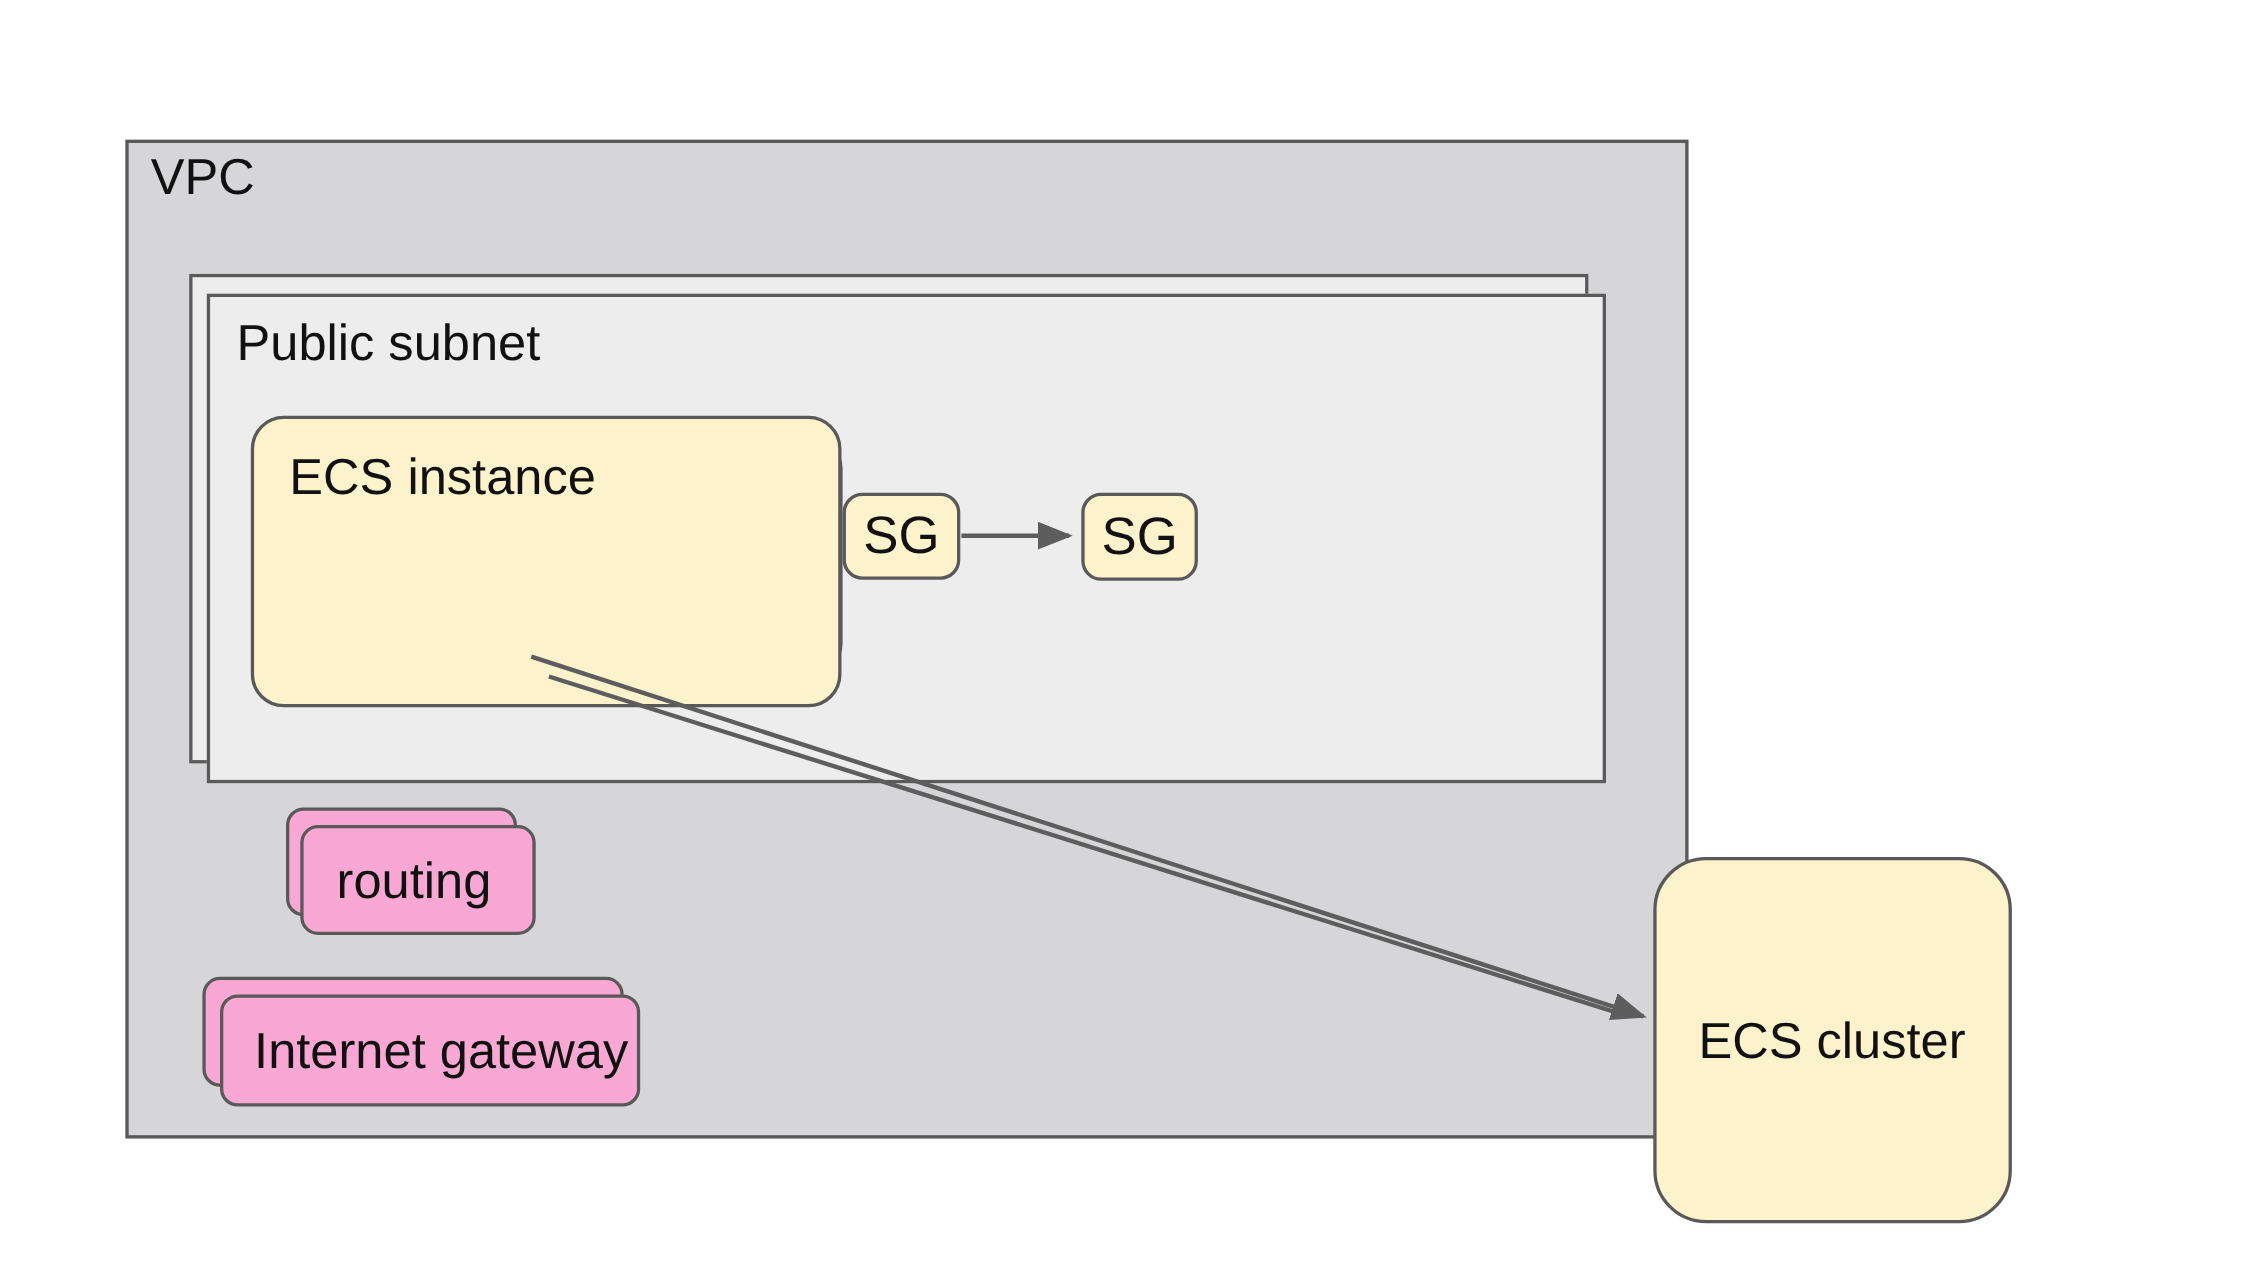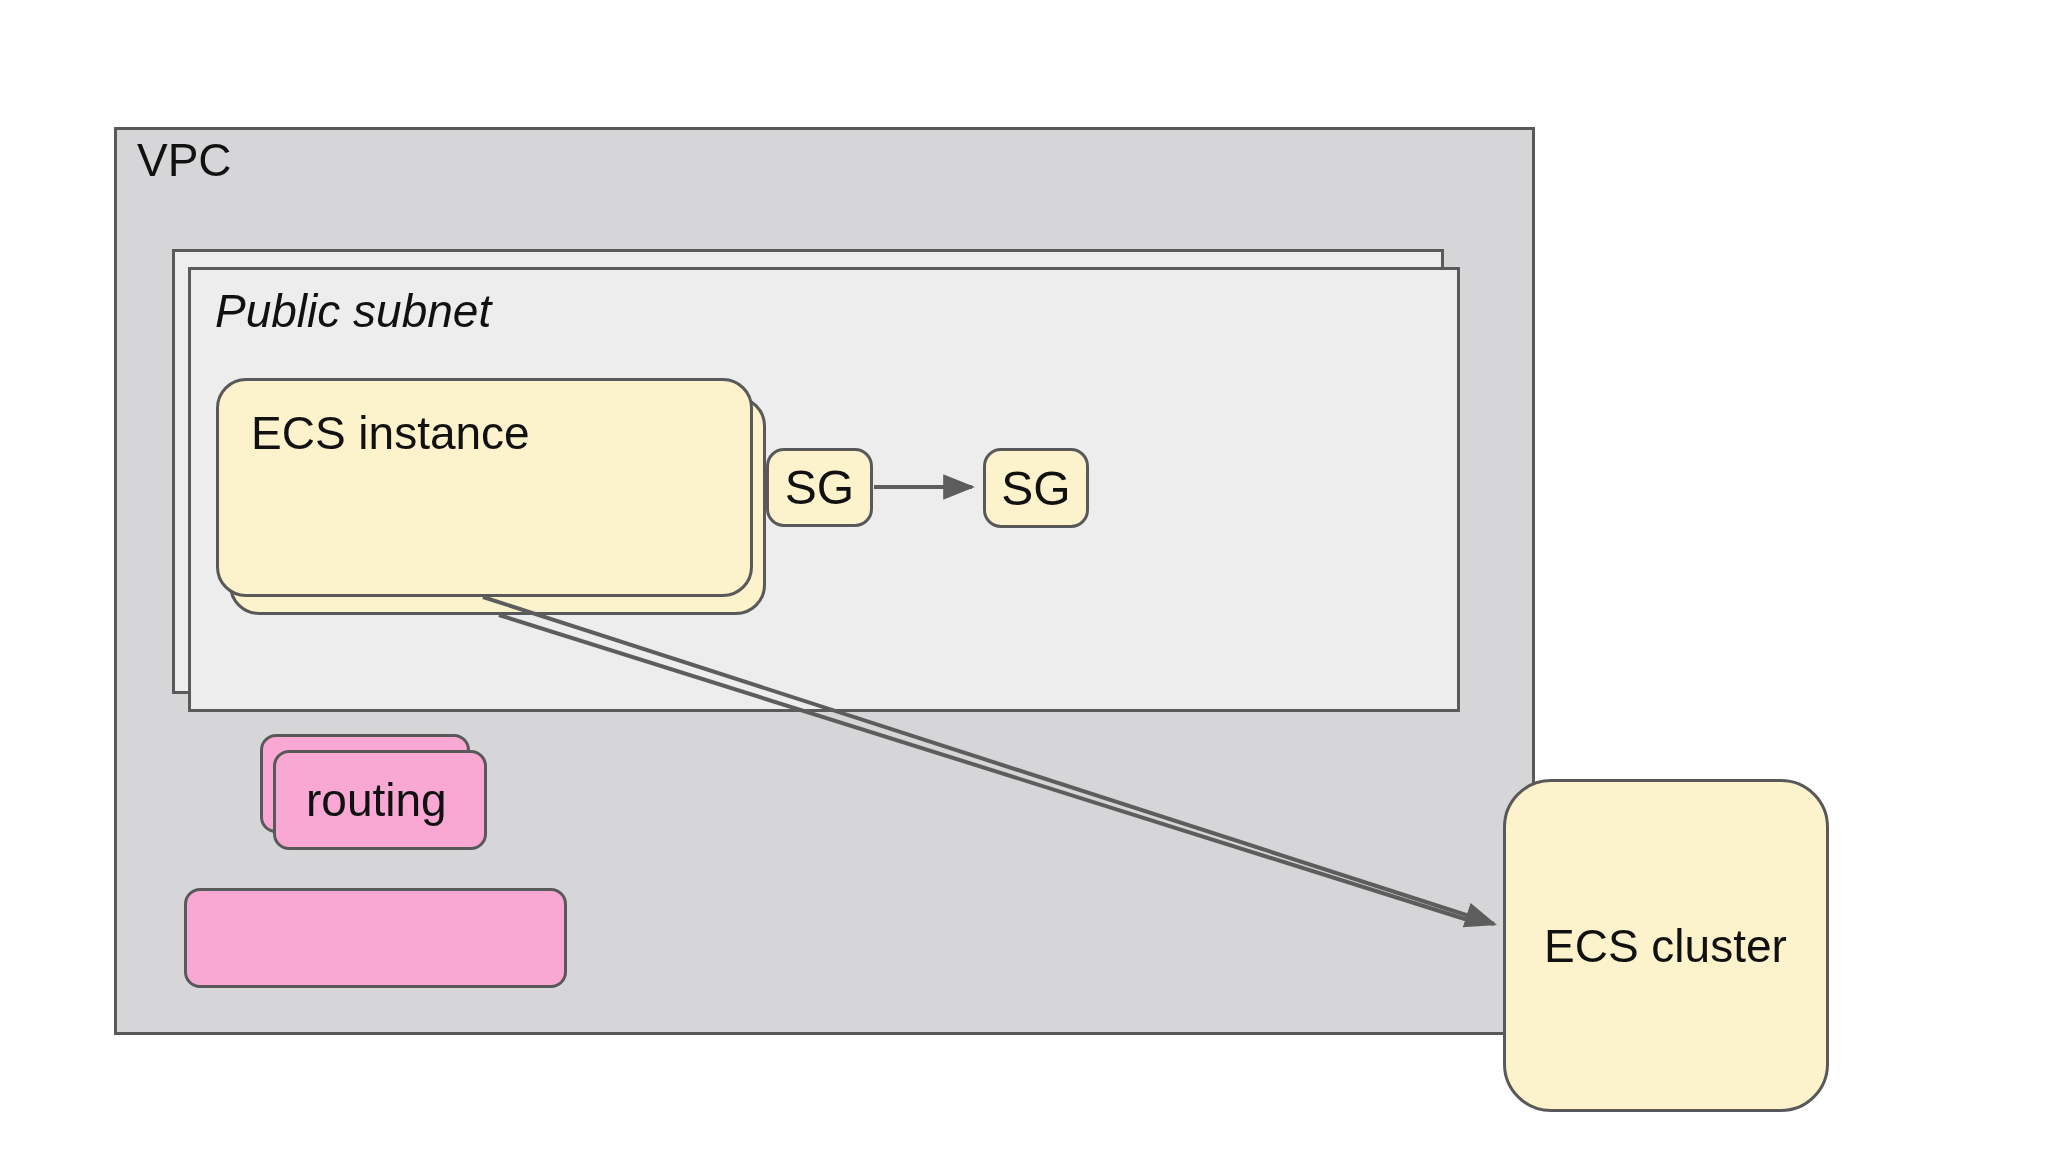--- a/index.html
+++ b/index.html
@@ -71,32 +71,35 @@
 <body>
 
 <div class="canvas">
 
   <div class="box gray-container z-vpc" style="left:114px; top:127px; width:1421px; height:908px;">
     <div class="corner-label" style="left:20px; top:4px;">VPC</div>
   </div>
 
   <div class="box subnet z-back" style="left:172px; top:249px; width:1272px; height:445px;"></div>
   <div class="box subnet z-front" style="left:188px; top:267px; width:1272px; height:445px;">
-    <div class="corner-label" style="left:24px; top:15px;font-style:italic;">Public subnet</div>
+    <div class="corner-label" style="left:24px; top:15px;">Public subnet</div>
   </div>
 
   <div class="box lightgray rounded-md z-node-back" style="left:260px; top:734px; width:210px; height:99px;"></div>
   <div class="box lightgray rounded-md left-center-box z-node-front" style="left:273px; top:750px; width:214px; height:100px; padding-left:30px;">
     <span>routing</span>
   </div>
 
   <div class="box lightgray rounded-md z-node-back" style="left:184px; top:888px; width:383px; height:100px;"></div>
+  <div class="box lightgray rounded-md left-center-box z-node-front" style="left:200px; top:904px; width:382px; height:102px; padding-left:28px;">
+    <span>Internet gateway</span>
+  </div>
 
   <div class="box yellow rounded-lg z-node-back" style="left:229px; top:396px; width:537px; height:219px;"></div>
-  <div class="box yellow rounded-lg z-node-front" style="left:216px; top:378px; width:537px; height:219px;">
+  <div class="box yellow rounded-lg z-node-front" style="left:228px; top:378px; width:537px; height:265px;">
     <div class="corner-label" style="left:32px; top:26px;">ECS instance</div>
   </div>
 
   <div class="box yellow rounded-sm center-box z-small" style="left:766px; top:448px; width:107px; height:79px;">
     <span>SG</span>
   </div>
 
 
   <div class="box yellow rounded-sm center-box z-small" style="left:983px; top:448px; width:106px; height:80px;">
     <span>SG</span>

